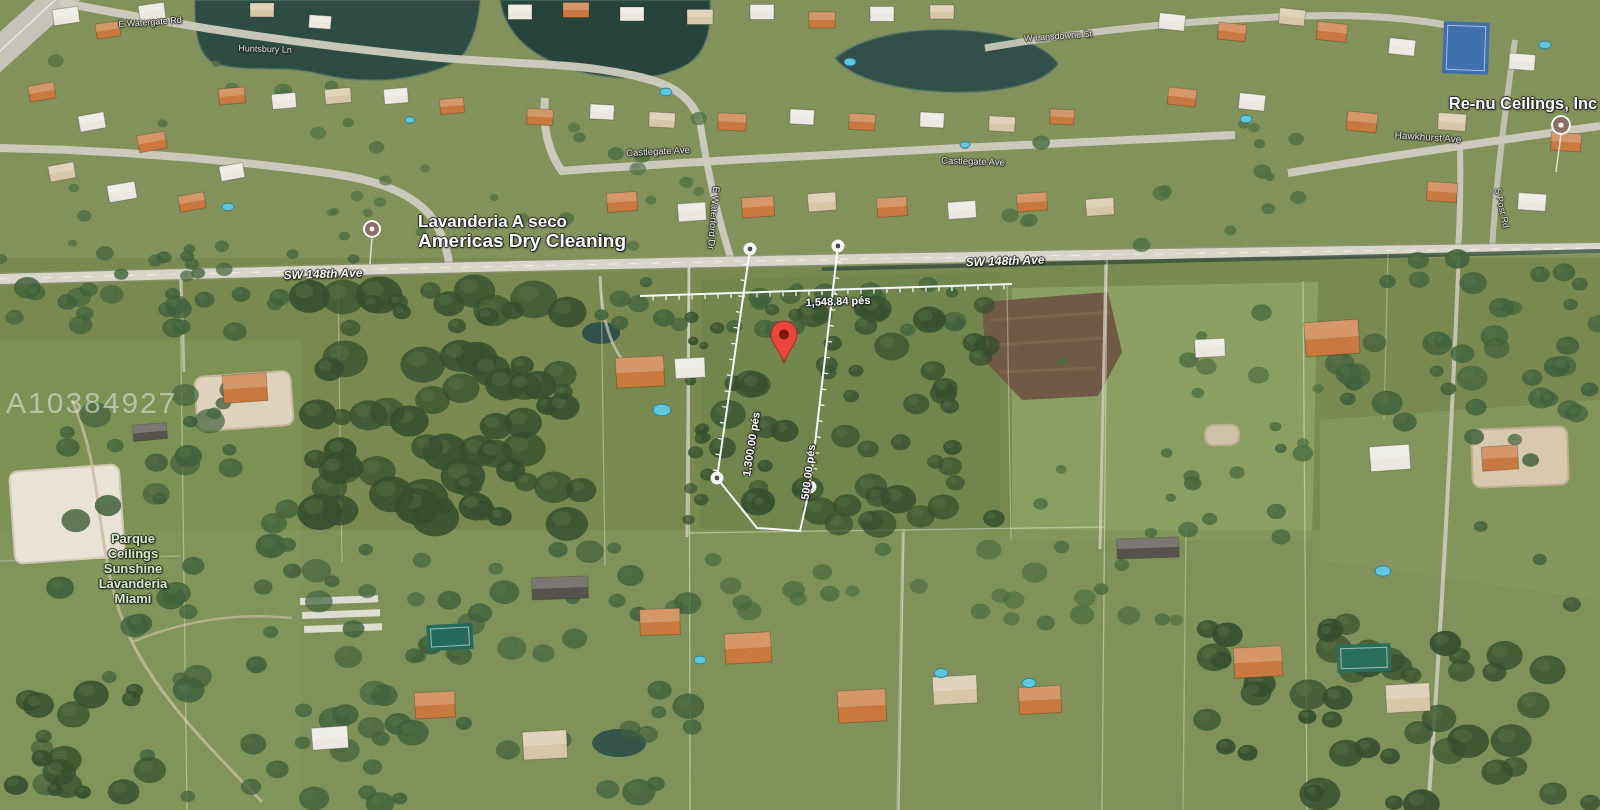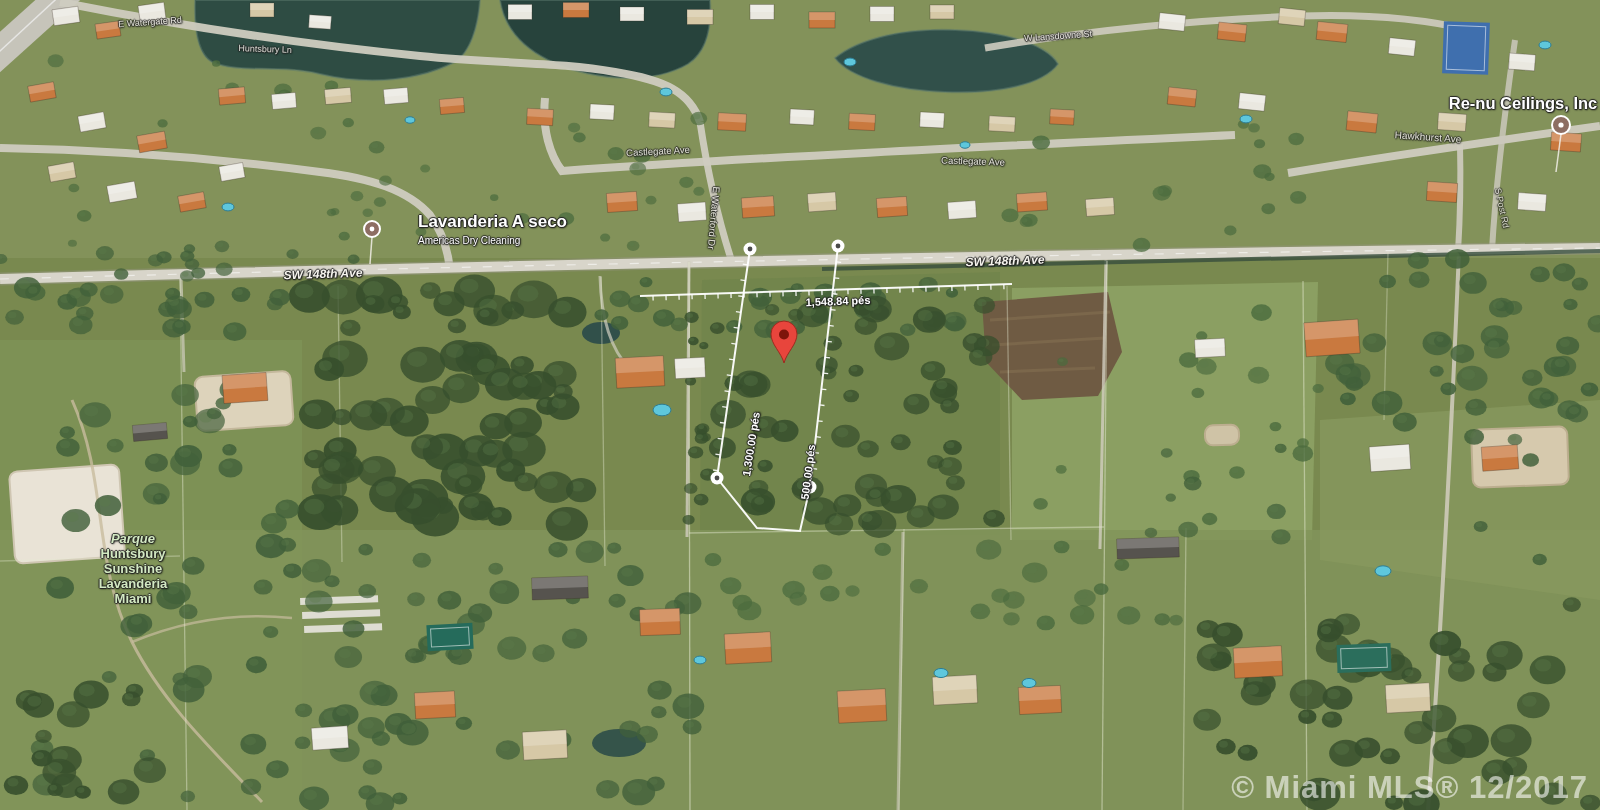--- a/index.html
+++ b/index.html
@@ -10,24 +10,24 @@
   .pin{position:absolute;z-index:25;transform:translate(-50%,-100%);}
   .poi-icon{position:absolute;z-index:28;}
   .lbl{position:absolute;z-index:30;color:#fff;white-space:nowrap;}
   .ctr{transform:translate(-50%,-50%);}
   .halo{text-shadow:-1px 0 1px rgba(35,35,35,.95),1px 0 1px rgba(35,35,35,.95),
         0 -1px 1px rgba(35,35,35,.95),0 1px 1px rgba(35,35,35,.95),1px 1px 2px rgba(0,0,0,.7);}
   .road-lbl{font-size:9.5px;font-weight:400;color:#eceae4;opacity:.9;}
   .road-main{font-size:12px;font-weight:700;font-style:italic;color:#f6f4ee;}
   .poi-lbl{color:#fff;}
   .poi-l1{font-size:17px;font-weight:600;line-height:20px;}
-  .poi-l2{font-size:10px;font-weight:400;line-height:17px;}
+  .poi-l2{font-size:19px;font-weight:700;line-height:17px;}
   .meas{font-size:11px;font-weight:700;color:#fff;}
   .park{z-index:30;text-align:center;color:#d3e9c2;font-size:13px;font-weight:700;line-height:15px;}
-  .park .it{font-style:italic;}
+  .park .it{}
   .watermark{z-index:40;font-size:30px;font-weight:400;letter-spacing:2px;color:rgba(232,233,230,.55);}
   .attribution{z-index:40;font-size:31px;font-weight:600;letter-spacing:1px;color:rgba(255,255,255,.58);}
 </style>
 </head>
 <body>
 
 <div class="stage">
 
   <svg class="bg" width="1600" height="810" viewBox="0 0 1600 810">
       <rect x="0" y="0" width="1600" height="810" fill="#79894f"></rect>
@@ -1555,24 +1555,24 @@
   <div class="lbl road-lbl halo" style="left:973px;top:161px;transform:translate(-50%,-50%) rotate(2deg);">Castlegate Ave</div>
   <div class="lbl road-lbl halo" style="left:714px;top:218px;transform:translate(-50%,-50%) rotate(95deg);">E Waterford Dr</div>
   <div class="lbl road-lbl halo" style="left:1428px;top:137px;font-size:10px;transform:translate(-50%,-50%) rotate(4deg);">Hawkhurst Ave</div>
   <div class="lbl road-lbl halo" style="left:265px;top:49px;font-size:9px;transform:translate(-50%,-50%) rotate(2deg);">Huntsbury Ln</div>
   <div class="lbl road-lbl halo" style="left:150px;top:22px;font-size:9px;transform:translate(-50%,-50%) rotate(-4deg);">E Watergate Rd</div>
   <div class="lbl road-lbl halo" style="left:1058px;top:36px;font-size:9px;transform:translate(-50%,-50%) rotate(-4deg);">W Lansdowne St</div>
   <div class="lbl road-lbl halo" style="left:1502px;top:208px;font-size:9px;opacity:.8;transform:translate(-50%,-50%) rotate(78deg);">S Post Rd</div>
 
   <div class="lbl park halo ctr" style="left:133px;top:568px;">
     <div class="it">Parque</div>
-    <div>Huntsbury</div>
+    <div>Ceilings</div>
     <div>Sunshine</div>
     <div>Lavanderia</div>
     <div>Miami</div>
   </div>
 
   <div class="lbl meas halo" style="left:838px;top:301px;transform:translate(-50%,-50%) rotate(-2deg);">1,548.84 pés</div>
   <div class="lbl meas halo" style="left:751px;top:444px;transform:translate(-50%,-50%) rotate(-81deg);">1,300.00 pés</div>
   <div class="lbl meas halo" style="left:808px;top:472px;transform:translate(-50%,-50%) rotate(-83deg);">500.00 pés</div>
 
-  <div class="lbl attribution" style="right:12px;top:770px;">© Miami MLS® 12/2017</div>
+  <div class="lbl watermark" style="left:6px;top:386px;">A10384927</div>
 </div>
 
 </body></html>

